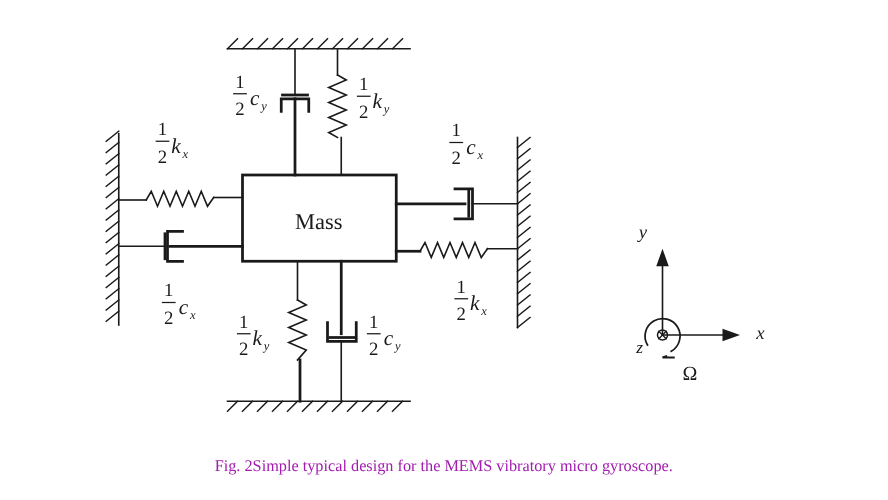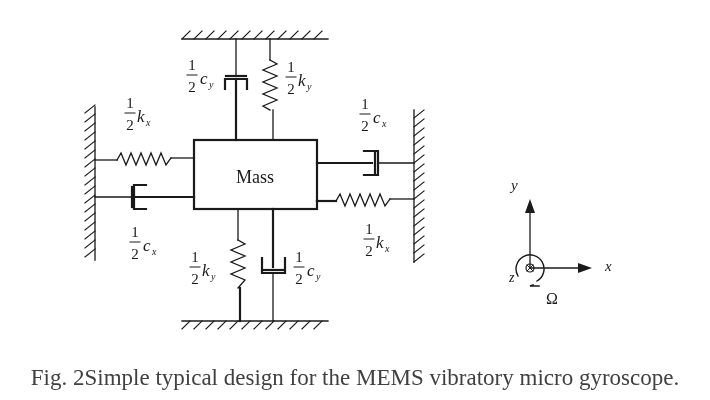--- a/index.html
+++ b/index.html
@@ -3,21 +3,21 @@
   <meta charset="utf-8">
   <style>
     html, body { margin: 0; padding: 0; background: #ffffff; }
     body { width: 710px; height: 400px; position: relative; overflow: hidden; font-family: "Liberation Serif", serif; color: #1a1a1a; }
     svg { position: absolute; left: 0; top: 0; }
     .ln { stroke: #1a1a1a; fill: none; stroke-linecap: square; }
     .thin { stroke-width: 1.3; }
     .thick { stroke-width: 2.2; }
     .txt { font-family: "Liberation Serif", serif; fill: #1a1a1a; }
     .it { font-style: italic; }
-    .caption { position: absolute; left: 0; width: 710px; top: 365px; text-align: center; font-size: 23px; font-family: "Liberation Serif", serif; color: #404040; }
+    .caption { position: absolute; left: 0; width: 710px; top: 365px; text-align: center; font-size: 13px; font-family: "Liberation Serif", serif; color: #a21caf; }
   </style>
 </head>
 <body>
 
 <svg width="710" height="400" viewBox="0 0 710 400">
 
   <g>
     <line class="ln thin" x1="182" y1="39" x2="328" y2="39"></line>
     <g id="hatch-top">
         <line x1="182" y1="39" x2="190" y2="31" class="ln" stroke-width="1.2"></line>

